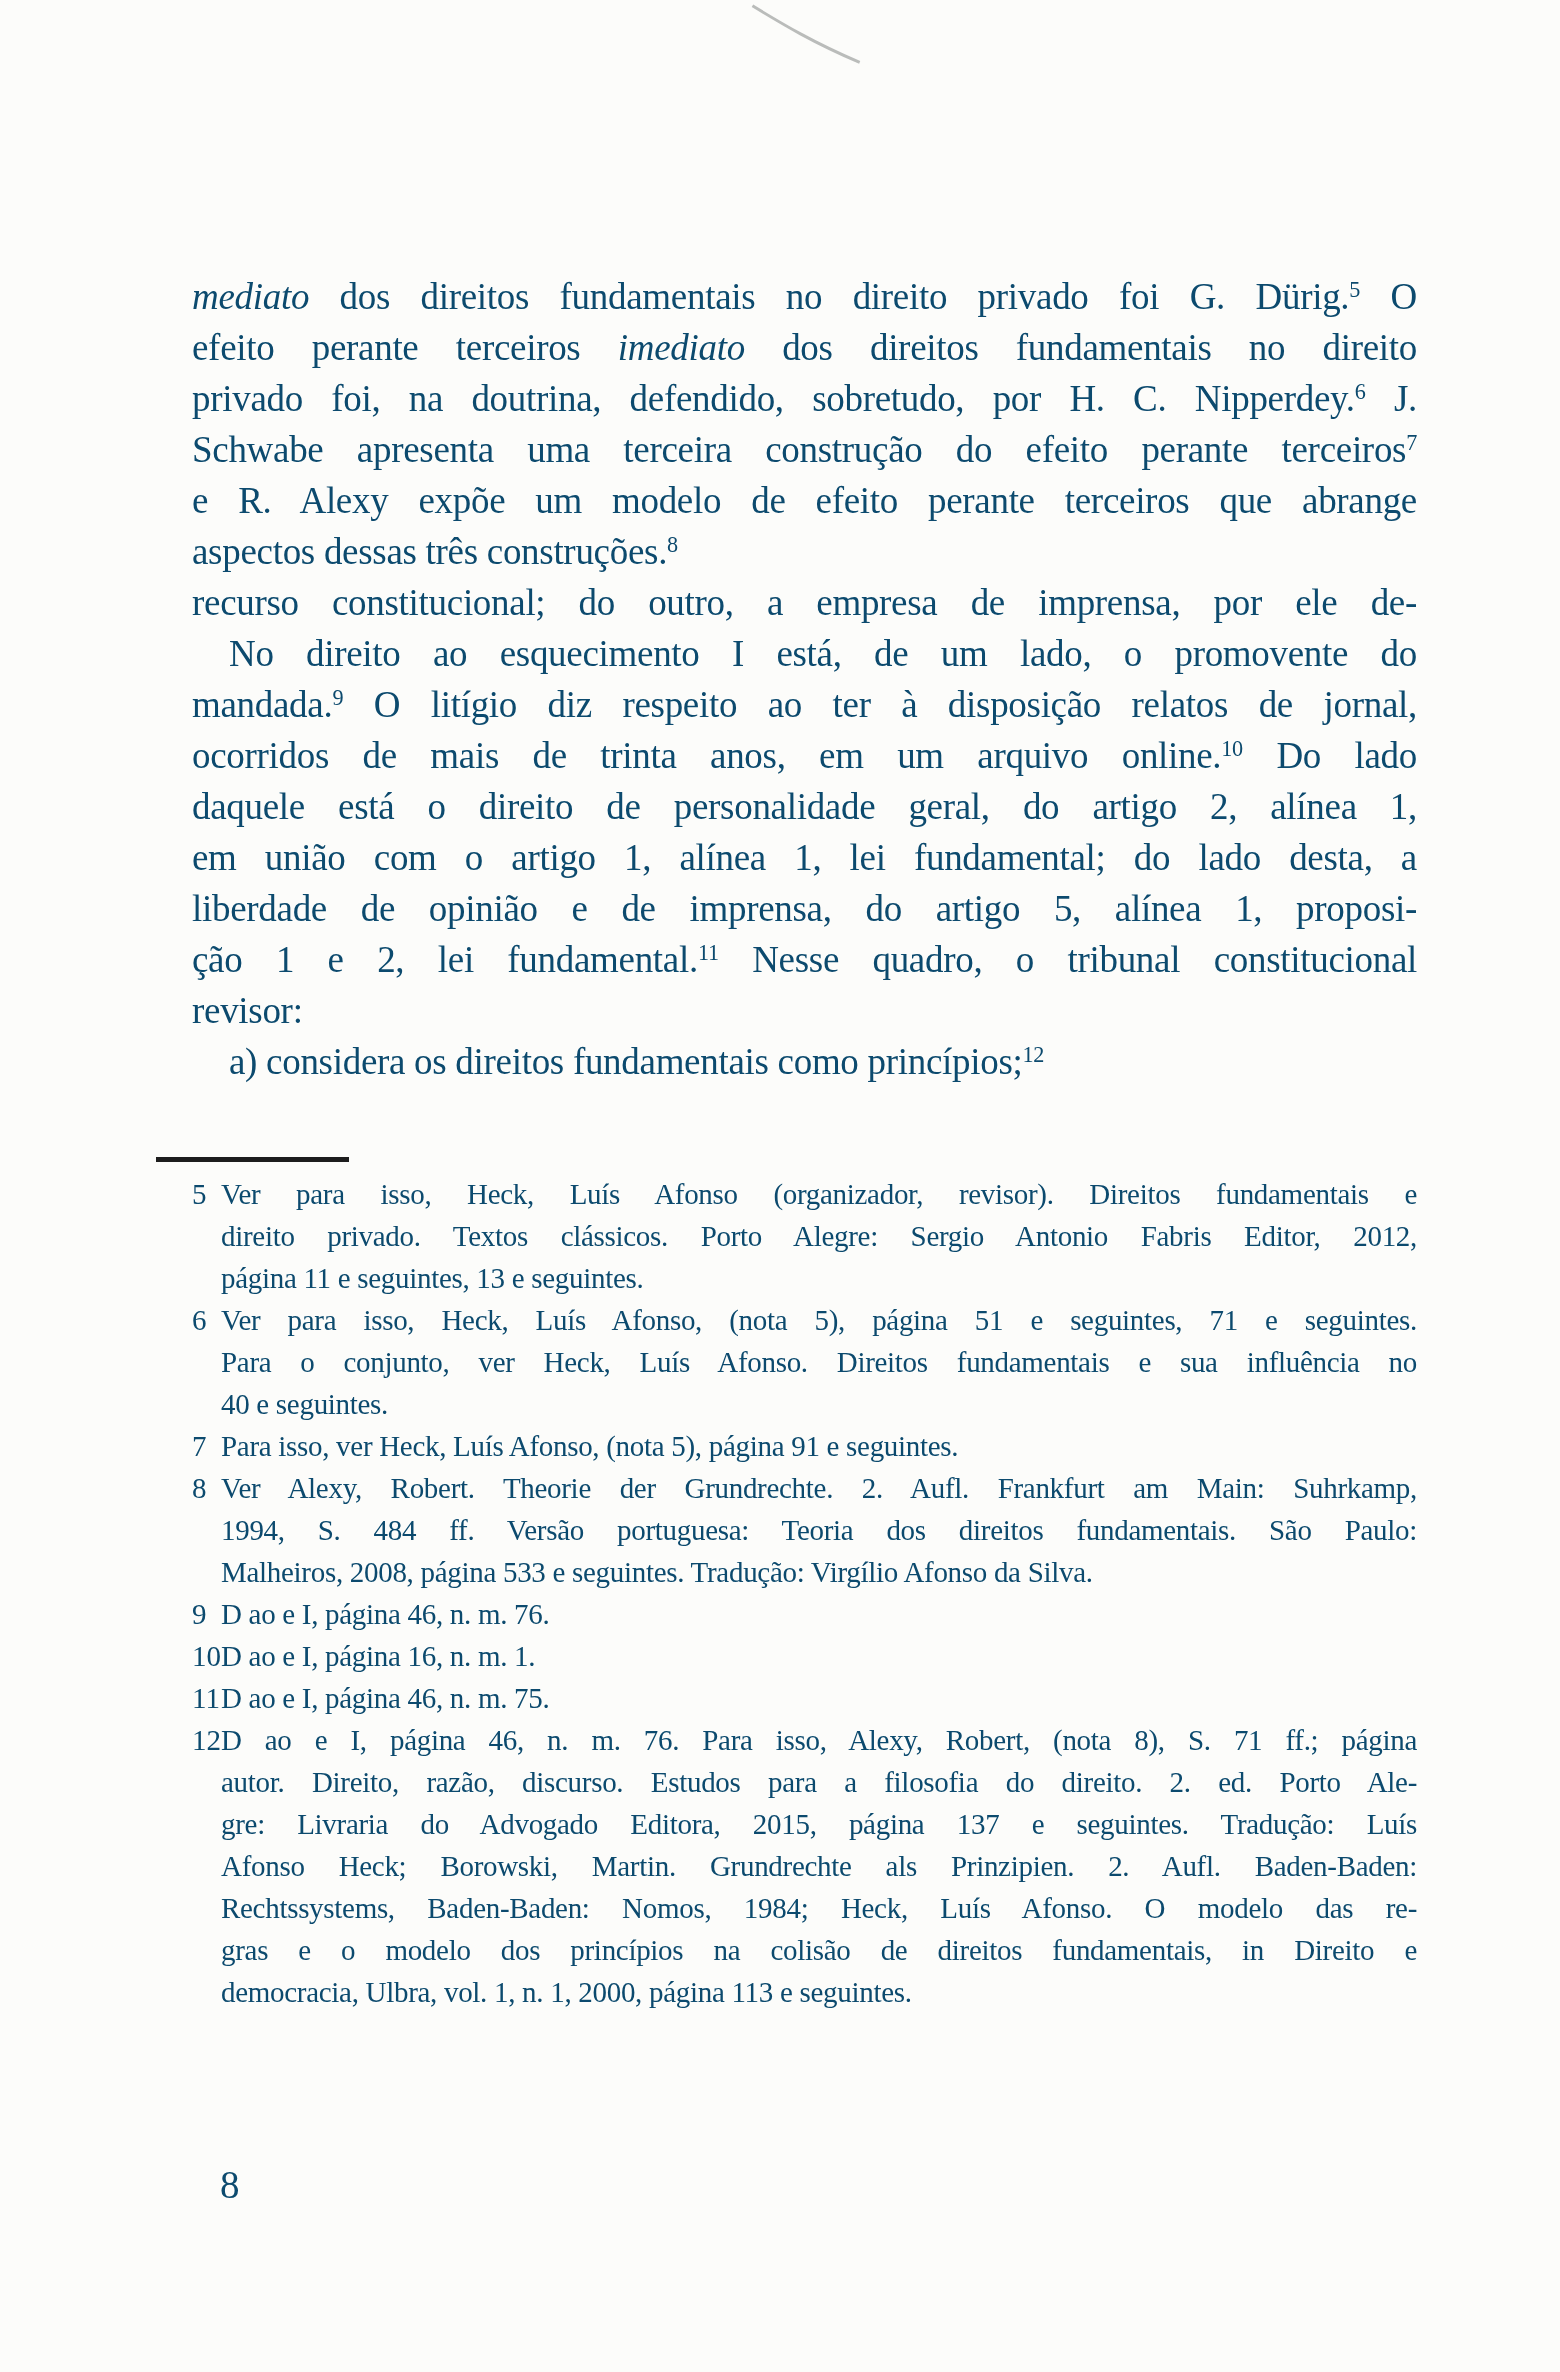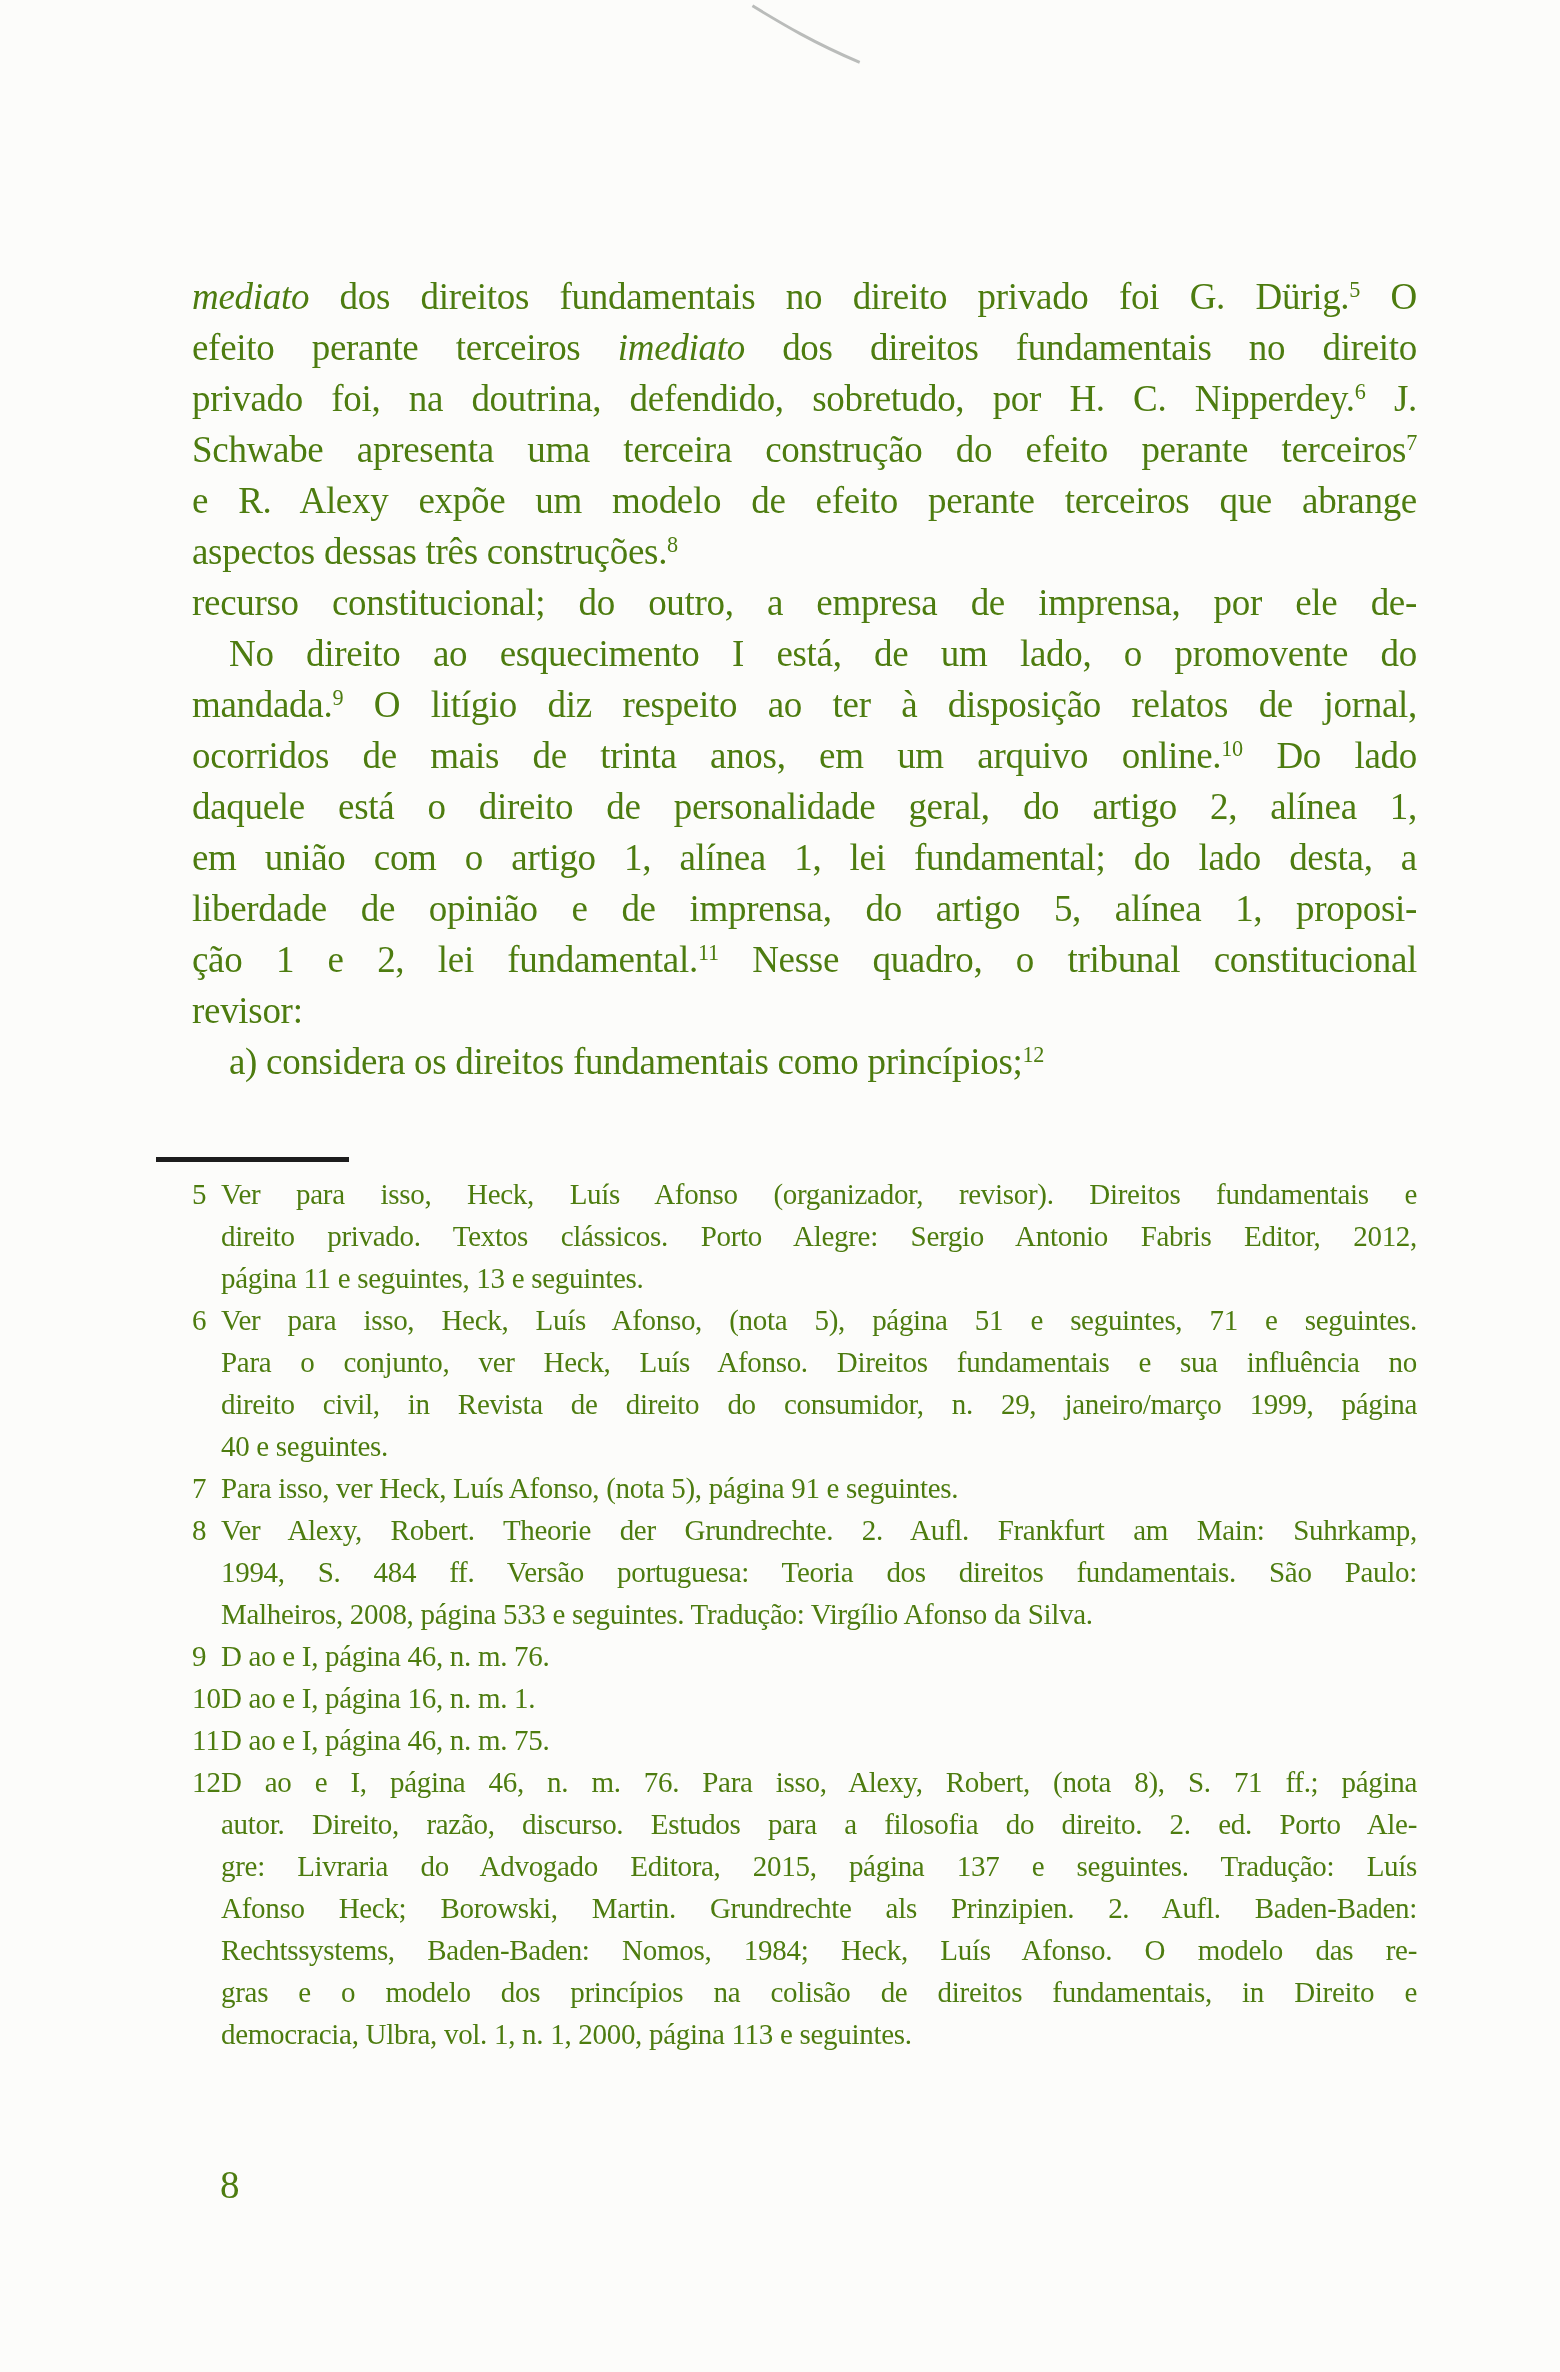--- a/index.html
+++ b/index.html
@@ -1,21 +1,21 @@
 <!DOCTYPE html>
 <html><head>
 <meta charset="utf-8">
 <style>
   html, body { margin: 0; padding: 0; }
   .page {
     position: relative;
     width: 1560px;
     height: 2373px;
     background: #fcfcfa;
-    color: #4d7c0f;
+    color: #0c4a6e;
     font-family: "Liberation Serif", "DejaVu Serif", serif;
     overflow: hidden;
   }
   
   .scan-mark { position: absolute; left: 731px; top: 0px; }
 
   .body-block {
     position: absolute;
     left: 192px;
     top: 271px;
@@ -117,21 +117,20 @@
       <div class="fn">
         <span class="fn-num">5</span>
         <div class="fn-line">Ver para isso, Heck, Luís Afonso (organizador, revisor). Direitos fundamentais e</div>
         <div class="fn-line">direito privado. Textos clássicos. Porto Alegre: Sergio Antonio Fabris Editor, 2012,</div>
         <div class="fn-line last">página 11 e seguintes, 13 e seguintes.</div>
       </div>
       <div class="fn">
         <span class="fn-num">6</span>
         <div class="fn-line">Ver para isso, Heck, Luís Afonso, (nota 5), página 51 e seguintes, 71 e seguintes.</div>
         <div class="fn-line">Para o conjunto, ver Heck, Luís Afonso. Direitos fundamentais e sua influência no</div>
-        <div class="fn-line">direito civil, in Revista de direito do consumidor, n. 29, janeiro/março 1999, página</div>
         <div class="fn-line last">40 e seguintes.</div>
       </div>
       <div class="fn">
         <span class="fn-num">7</span>
         <div class="fn-line last">Para isso, ver Heck, Luís Afonso, (nota 5), página 91 e seguintes.</div>
       </div>
       <div class="fn">
         <span class="fn-num">8</span>
         <div class="fn-line">Ver Alexy, Robert. Theorie der Grundrechte. 2. Aufl. Frankfurt am Main: Suhrkamp,</div>
         <div class="fn-line">1994, S. 484 ff. Versão portuguesa: Teoria dos direitos fundamentais. São Paulo:</div>

